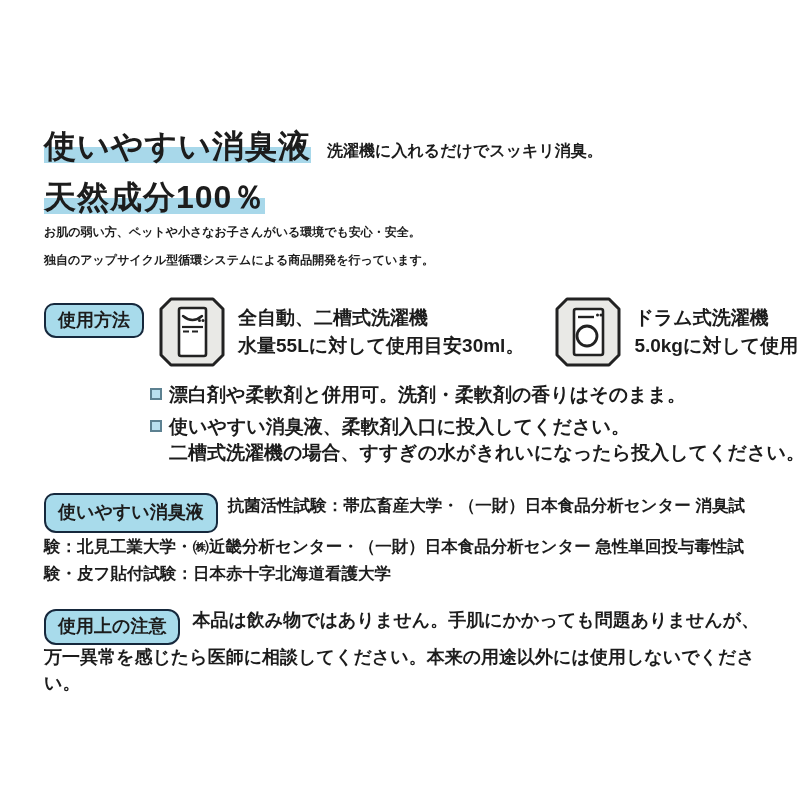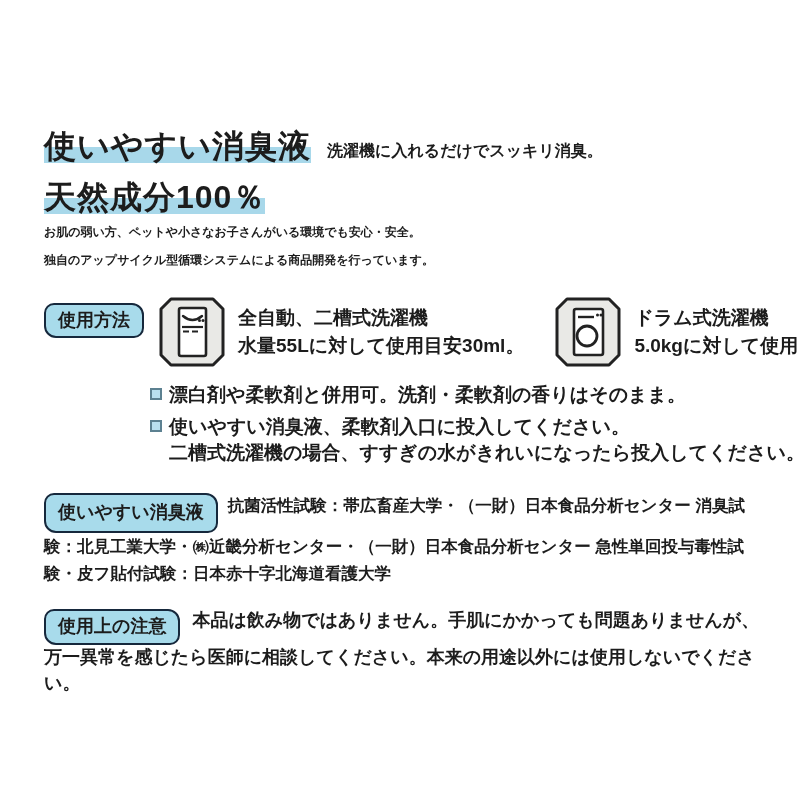--- a/index.html
+++ b/index.html
@@ -87,21 +87,21 @@
   .note-l2{display:block;}
   .note-l2:empty{display:none;}
   
   .section-par{
     margin-top:26px;
     font-weight:700;
   }
   .verify-par{font-size:16.5px;line-height:1.63;}
   .verify-par .badge{margin-right:10px;vertical-align:-7px;}
   .caution-par{margin-top:21px;font-size:18px;line-height:1.42;}
-  .caution-par .badge{margin-right:12px;vertical-align:-6px;}
+  .caution-par .badge{margin-right:12px;vertical-align:-6px;border-radius:12px;}
 </style>
 </head>
 <body>
 
 <div class="page">
 
   <div class="hero-line">
     <h1><span class="hl">使いやすい消臭液</span></h1>
     <div class="hero-sub">洗濯機に入れるだけでスッキリ消臭。</div>
   </div>

